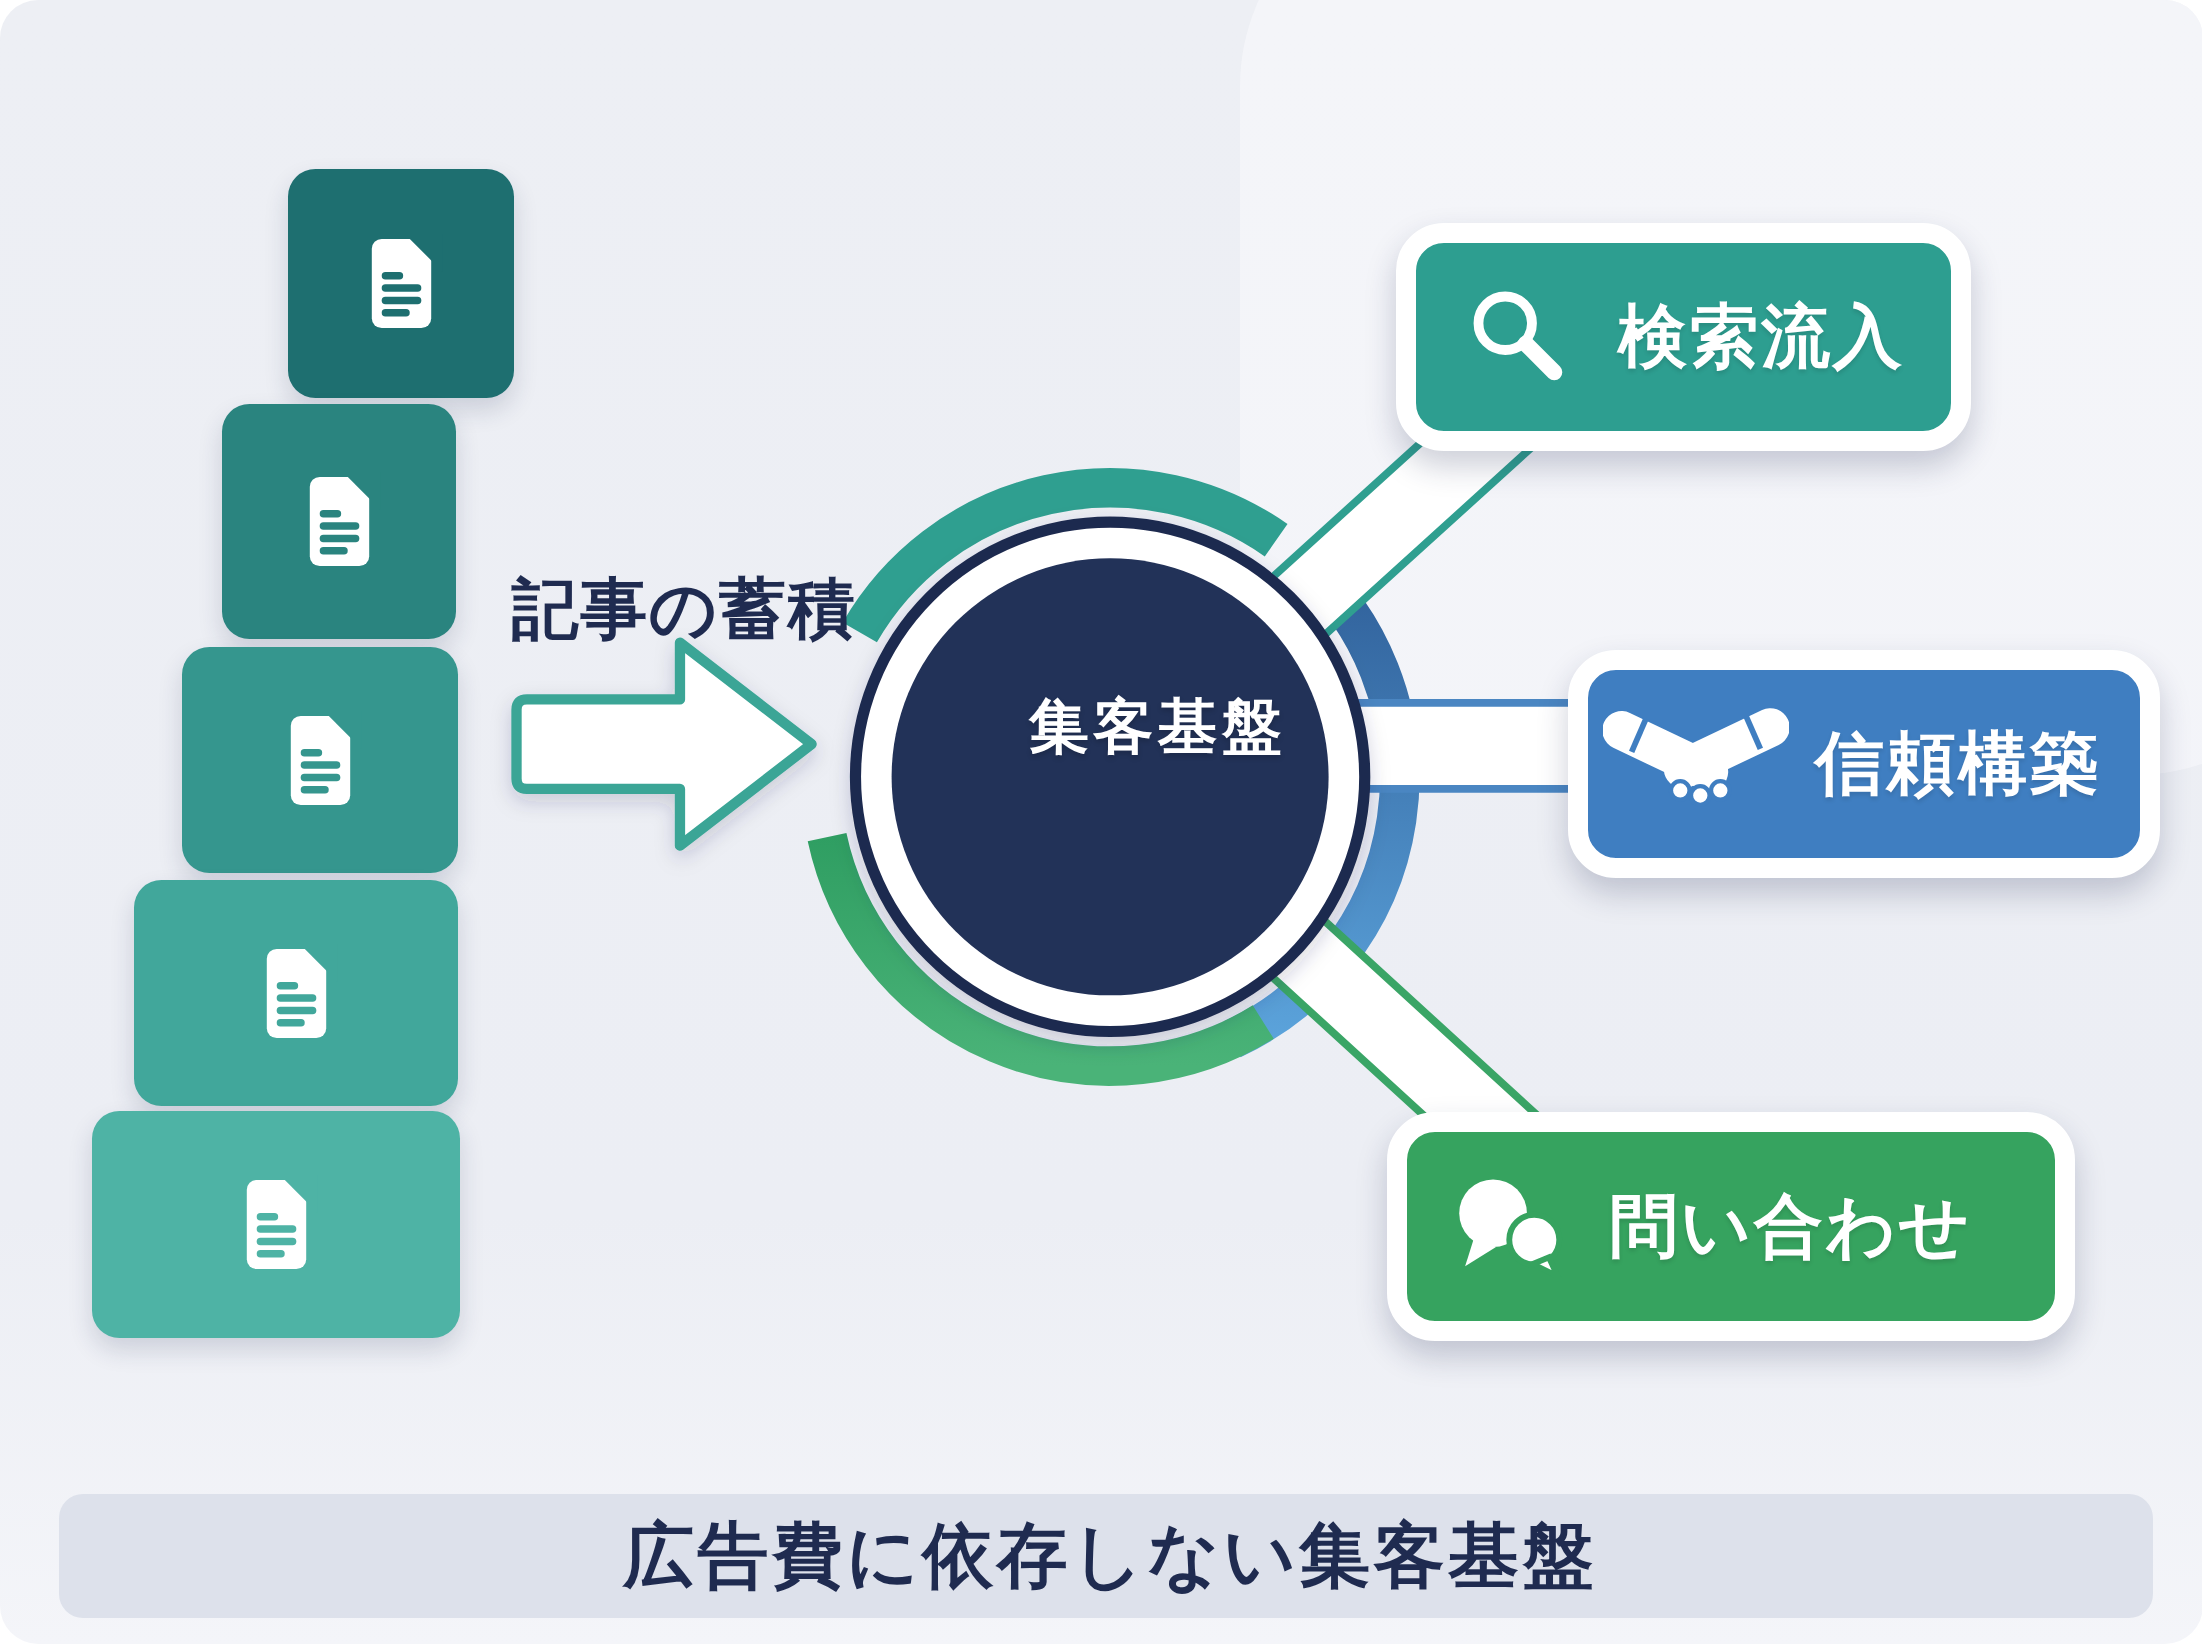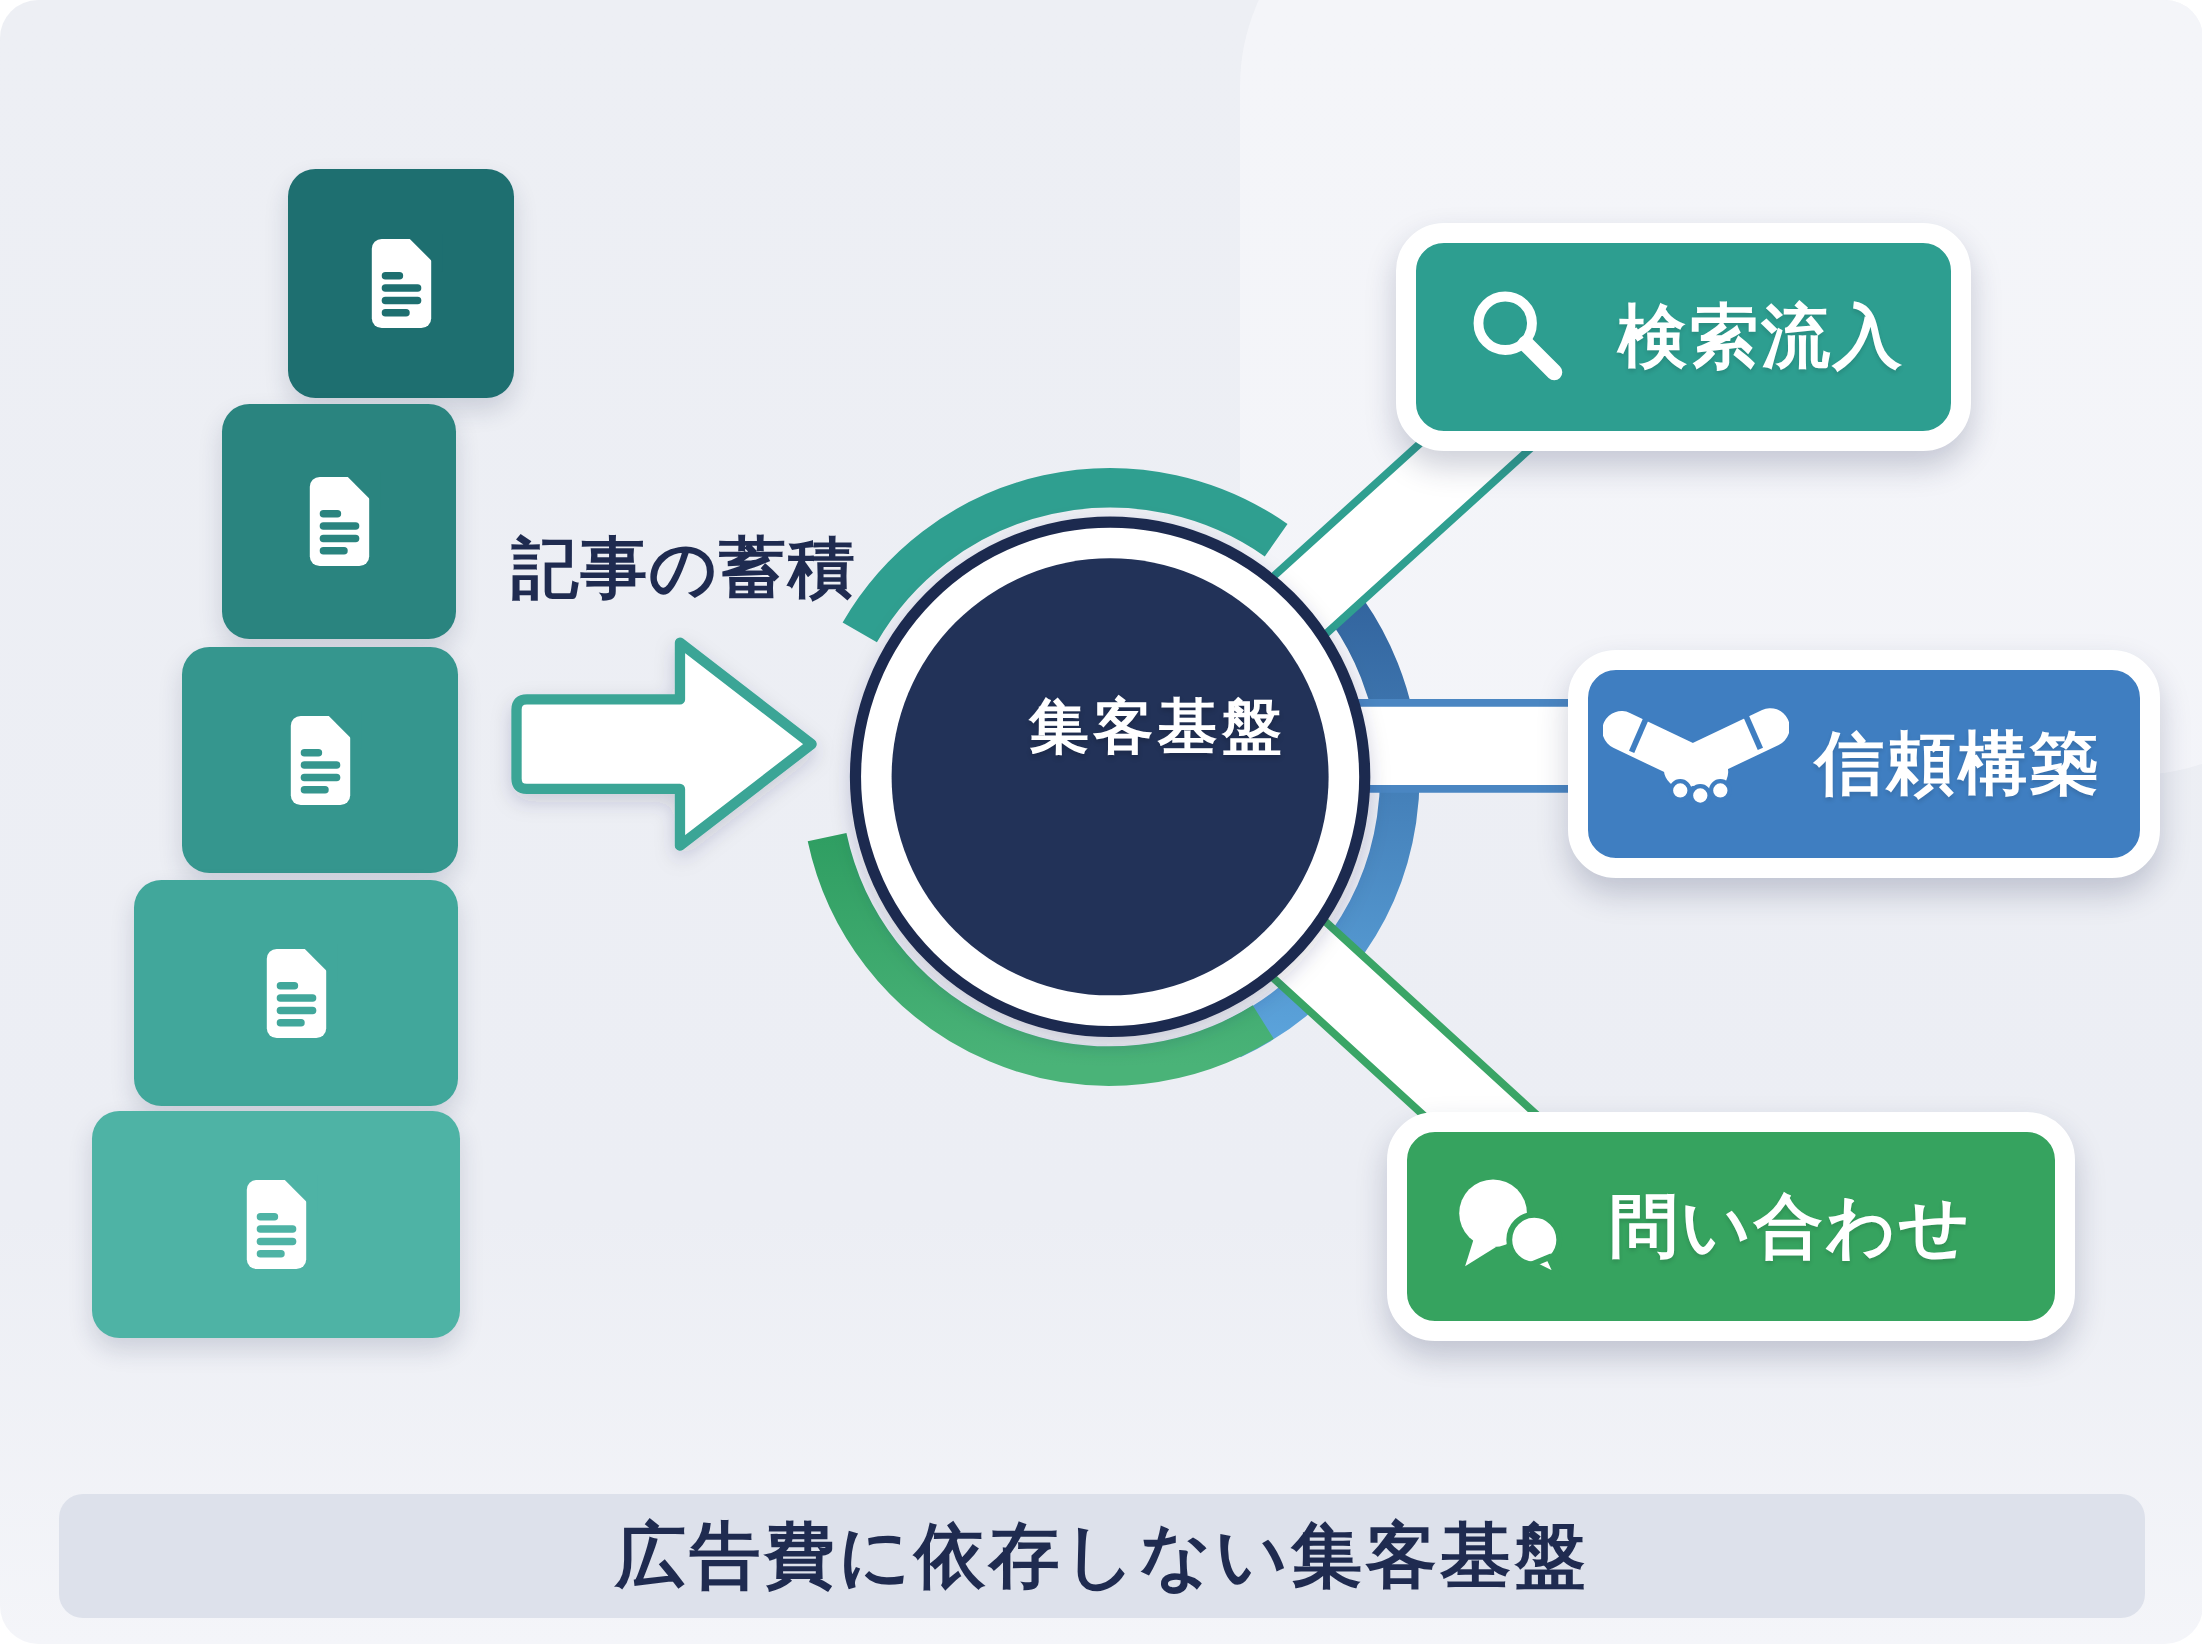--- a/index.html
+++ b/index.html
@@ -46,21 +46,21 @@
     box-shadow:0 15.5px 31px rgba(31,43,80,0.22);
   }
   .btn-search{left:1396px;top:194px;width:575px;height:228px;padding-left:50px;gap:45px;}
   .btn-trust{left:1568px;top:650px;width:592px;height:228px;padding-left:15px;gap:26px;}
   .btn-inquiry{left:1387px;top:1112px;width:688px;height:229px;padding-left:40px;gap:36px;}
   .btn-label{color:#ffffff;font-size:69px;font-weight:900;letter-spacing:2.6px;white-space:nowrap;
     text-shadow:0 2.6px 4.3px rgba(0,0,0,0.12);}
 
   .footer{
     position:absolute;left:59px;top:1494px;width:2086px;height:124px;z-index:2;
-    border-radius:24px;display:flex;align-items:center;justify-content:center;
+    border-radius:24px;display:flex;align-items:center;justify-content:center;padding-left:8px;
   }
   .footer-label{font-size:71px;font-weight:900;letter-spacing:3.4px;}
 </style>
 </head>
 <body>
 
 <div class="canvas">
 
   <div class="bg-blob"></div>
 
@@ -144,21 +144,21 @@
       <rect x="14" y="6" width="72" height="108" rx="12" fill="#ffffff"></rect>
       <path d="M54 0 L100 0 L100 46 Z" fill="#4eb3a5"></path>
       <path d="M57 9 L84 36 L62 36 Q57 36 57 31 Z" fill="#ffffff"></path>
       <rect x="26" y="46" width="26" height="9" rx="4.5" fill="#4eb3a5"></rect>
       <rect x="26" y="61" width="48" height="9" rx="4.5" fill="#4eb3a5"></rect>
       <rect x="26" y="76" width="48" height="9" rx="4.5" fill="#4eb3a5"></rect>
       <rect x="26" y="91" width="34" height="9" rx="4.5" fill="#4eb3a5"></rect>
     </svg>
   </div>
 
-  <div class="arrow-label" style="color: rgb(31, 43, 80);">記事の蓄積</div>
+  <div class="arrow-label" style="color: rgb(31, 43, 80); margin-top: 41px;">記事の蓄積</div>
 
   <div class="hub-label">集客基盤</div>
 
   <div class="btn btn-search" style="background-color: rgb(45, 158, 144); margin-top: 29px;">
     <svg width="107" height="107" viewBox="0 0 120 120">
       <circle cx="44" cy="44" r="30" fill="none" stroke="#ffffff" stroke-width="11"></circle>
       <line x1="67" y1="67" x2="99" y2="99" stroke="#ffffff" stroke-width="18" stroke-linecap="round"></line>
     </svg>
     <span class="btn-label">検索流入</span>
   </div>

